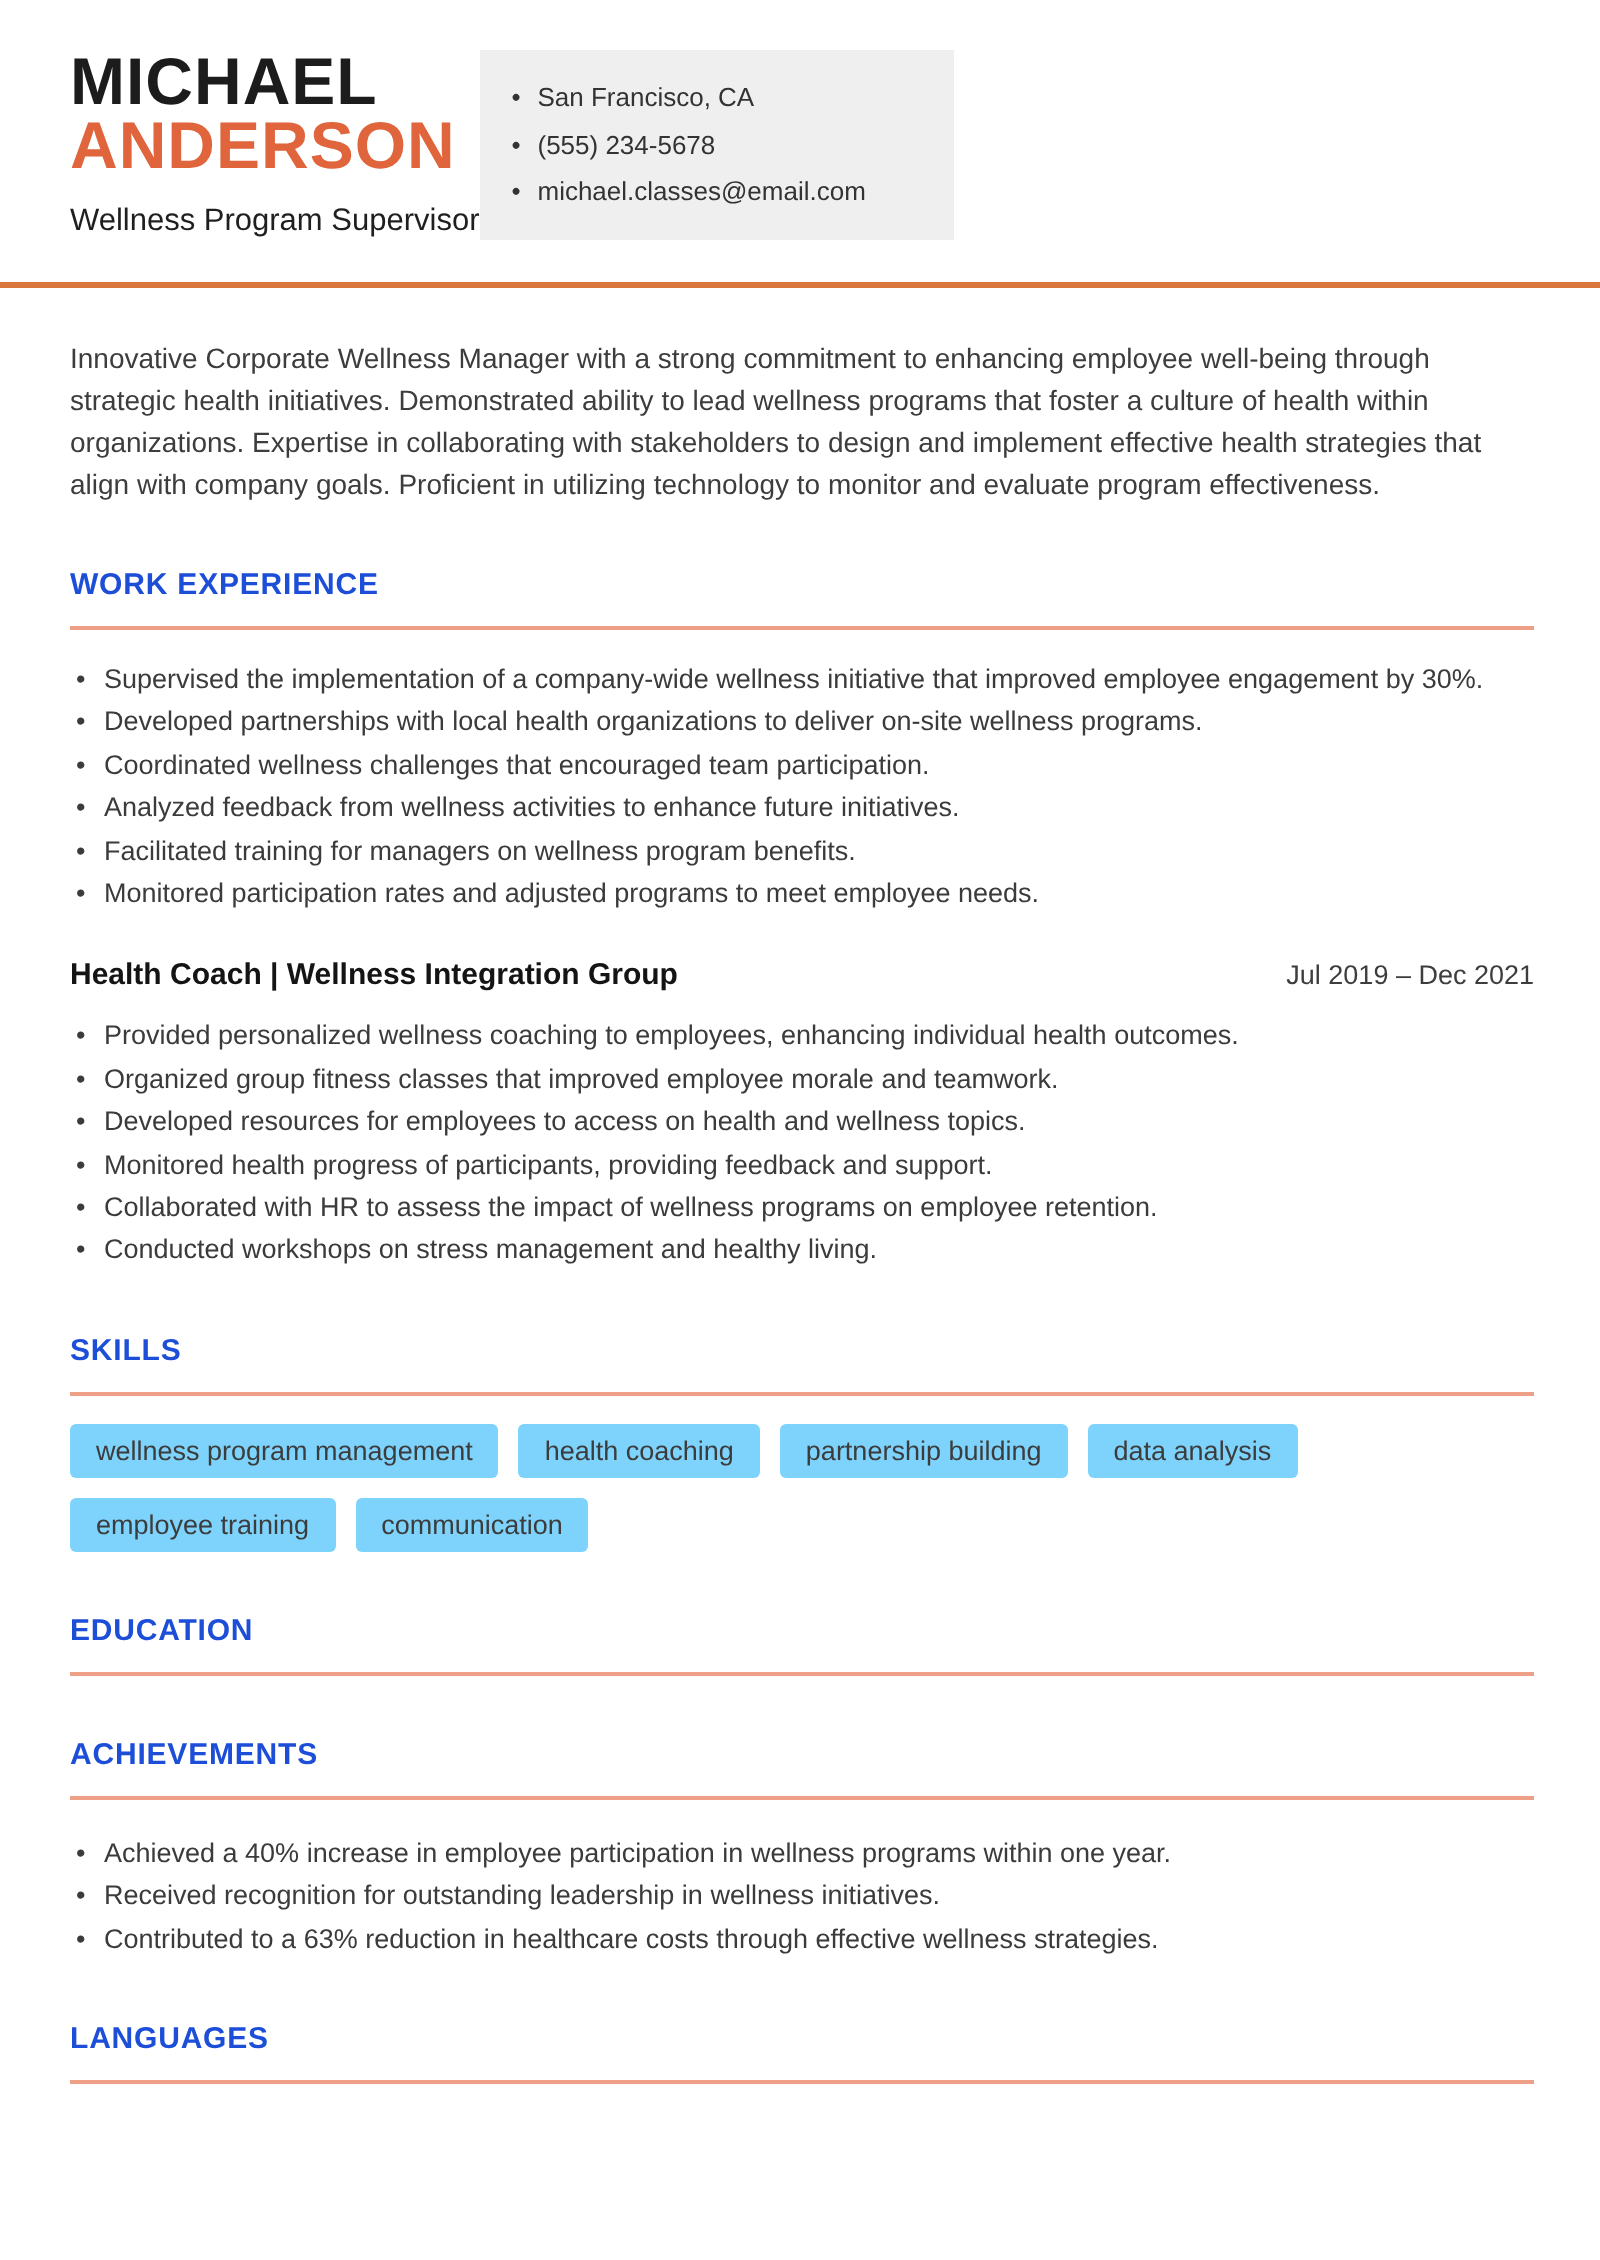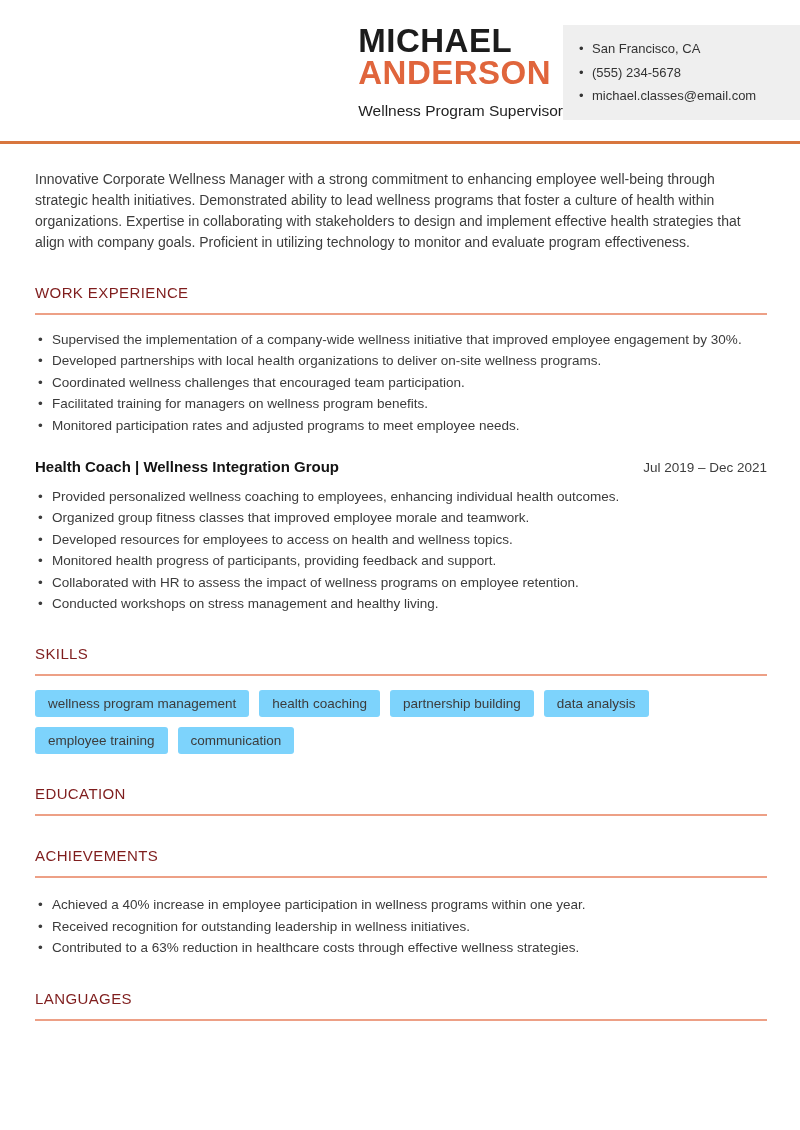--- a/index.html
+++ b/index.html
@@ -10,21 +10,21 @@
     background: #ffffff;
     font-family: "Liberation Sans", sans-serif;
     color: #3d3d3d;
     overflow: hidden;
   }
   .page { position: relative; width: 800px; height: 1130px; }
 
   
   header {
     display: flex;
-    justify-content: flex-end;
+    justify-content: flex-start;
     align-items: flex-start;
     padding: 25px 0 0 35px;
   }
   .name-line {
     font-size: 33px;
     font-weight: 800;
     letter-spacing: 0.5px;
     line-height: 32px;
     color: #1c1c1c;
   }
@@ -66,23 +66,23 @@
     margin: 25px 0 0 0;
     font-size: 14px;
     line-height: 21px;
     color: #3d3d3d;
   }
 
   section { margin-top: 31px; }
   .sec-h {
     margin: 0;
     font-size: 15px;
-    font-weight: 400;
+    font-weight: 700;
     letter-spacing: 0.4px;
-    color: #7f1d1d;
+    color: #1d4ed8;
     padding-bottom: 12px;
     border-bottom: 2px solid #eda086;
   }
 
   .job { margin-top: 14px; }
   .job + .job { margin-top: 22px; }
   .row-head {
     display: flex;
     justify-content: space-between;
     align-items: baseline;
@@ -148,20 +148,21 @@
     <p class="summary">Innovative Corporate Wellness Manager with a strong commitment to enhancing employee well-being through strategic health initiatives. Demonstrated ability to lead wellness programs that foster a culture of health within organizations. Expertise in collaborating with stakeholders to design and implement effective health strategies that align with company goals. Proficient in utilizing technology to monitor and evaluate program effectiveness.</p>
 
     <section>
       <h2 class="sec-h">WORK EXPERIENCE</h2>
 
       <div class="job">
         <ul class="bullets">
           <li>Supervised the implementation of a company-wide wellness initiative that improved employee engagement by 30%.</li>
           <li>Developed partnerships with local health organizations to deliver on-site wellness programs.</li>
           <li>Coordinated wellness challenges that encouraged team participation.</li>
+          <li>Analyzed feedback from wellness activities to enhance future initiatives.</li>
           <li>Facilitated training for managers on wellness program benefits.</li>
           <li>Monitored participation rates and adjusted programs to meet employee needs.</li>
         </ul>
       </div>
 
       <div class="job">
         <div class="row-head">
           <h3>Health Coach | Wellness Integration Group</h3>
           <span class="dates">Jul 2019 – Dec 2021</span>
         </div>

